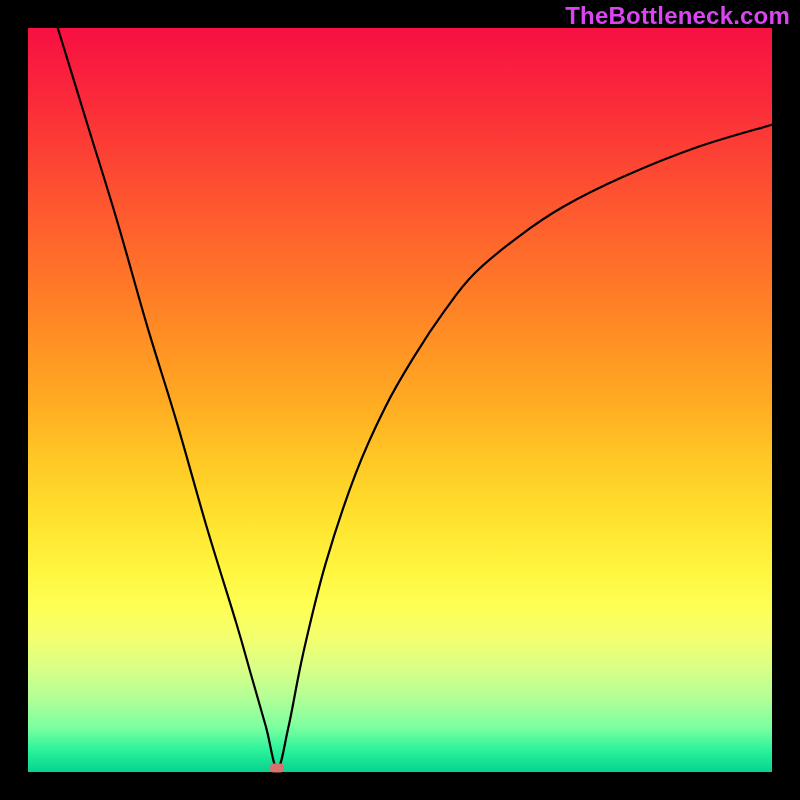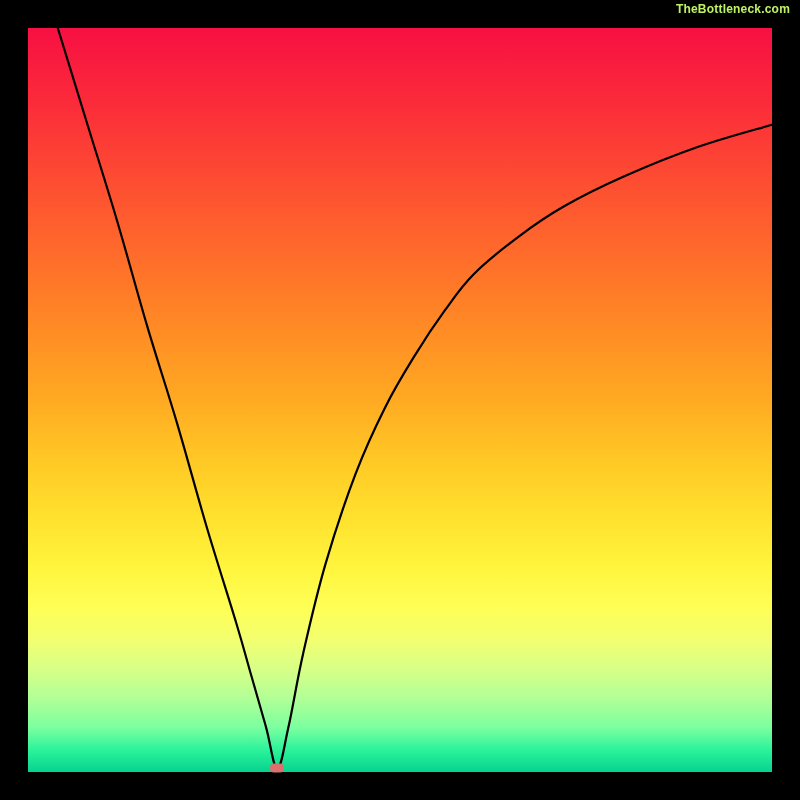--- a/index.html
+++ b/index.html
@@ -14,22 +14,22 @@
   .frame {
     position: relative;
     width: 800px;
     height: 800px;
     background: #000;
   }
   .watermark {
     position: absolute;
     top: 2px;
     right: 10px;
-    color: #bef264;
-    font-size: 12px;
+    color: #d946ef;
+    font-size: 24px;
     font-weight: 600;
     letter-spacing: 0.2px;
     z-index: 5;
     user-select: none;
     text-align: right;
   }
   .plot-area {
     position: absolute;
     left: 28px;
     top: 28px;

